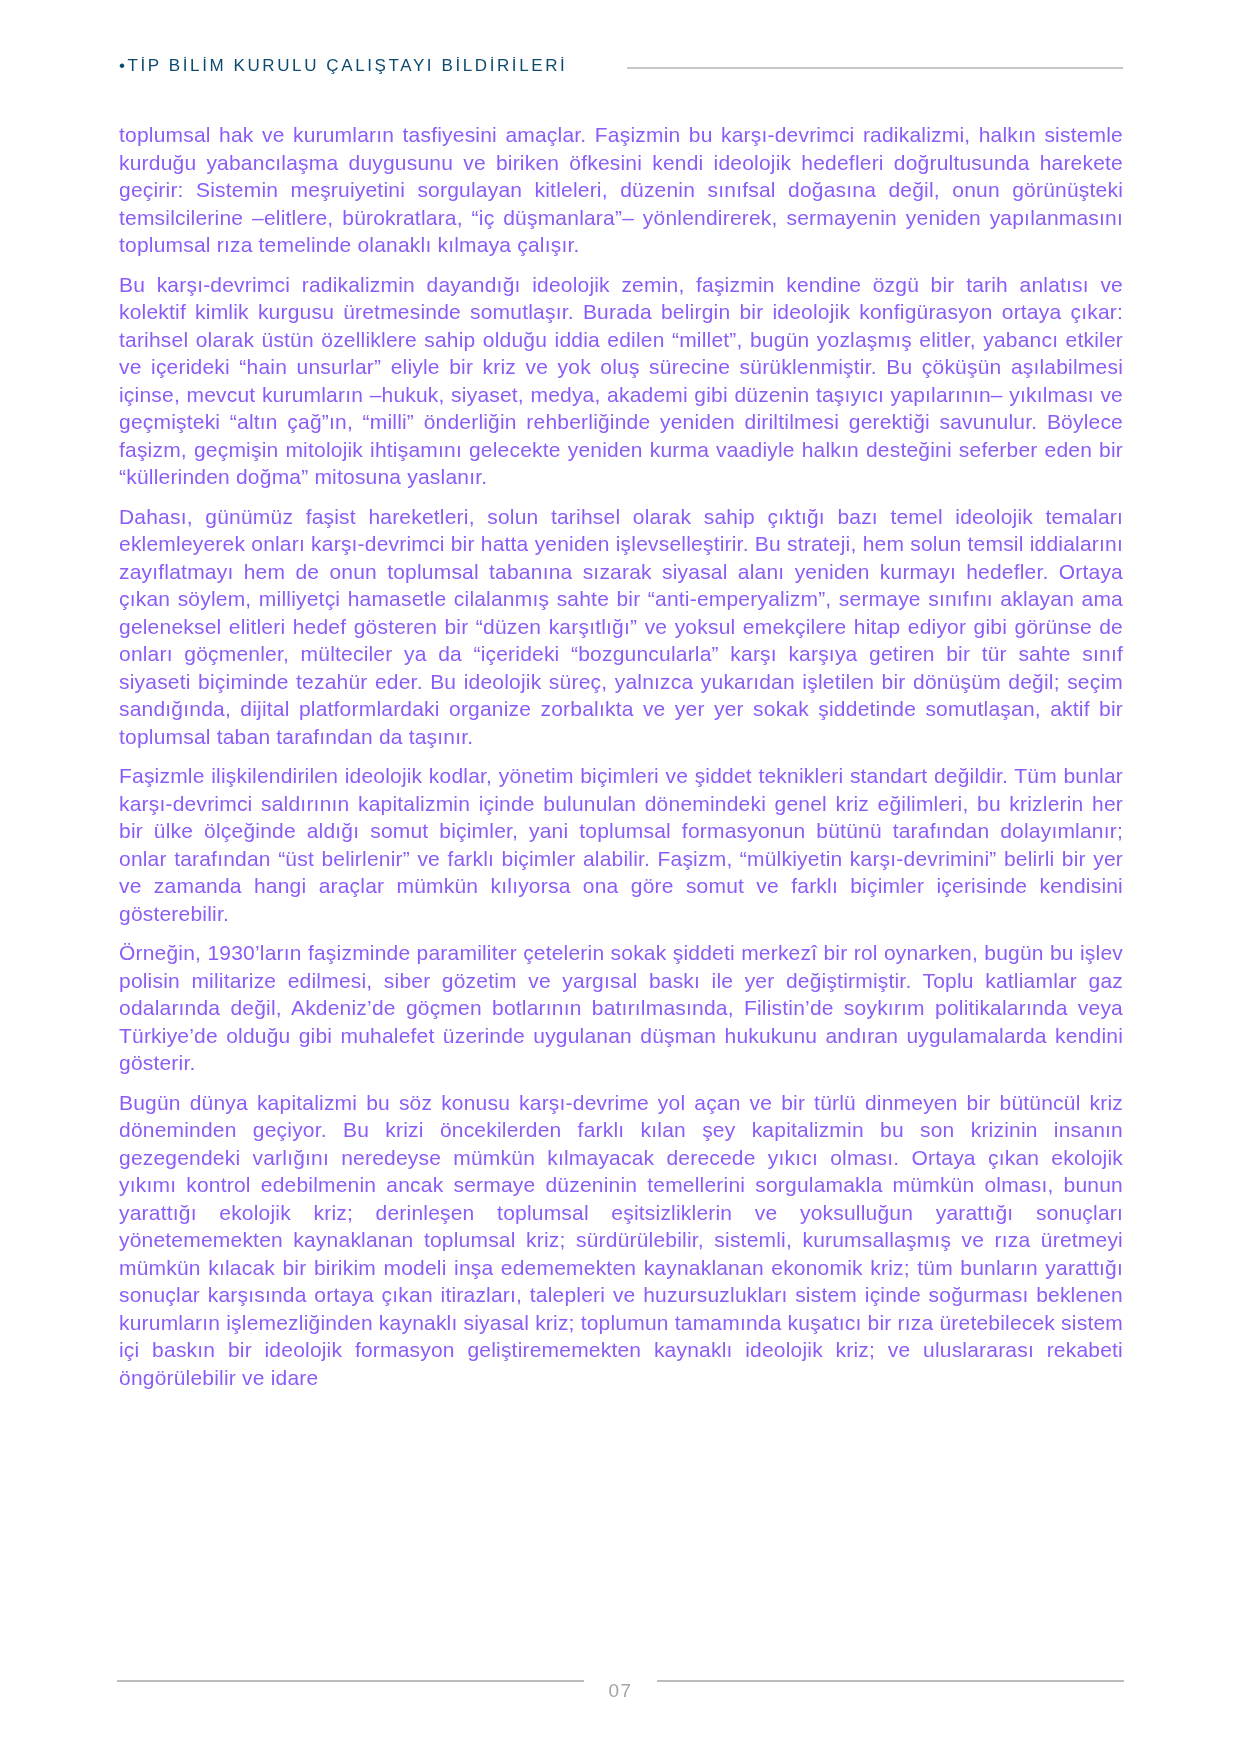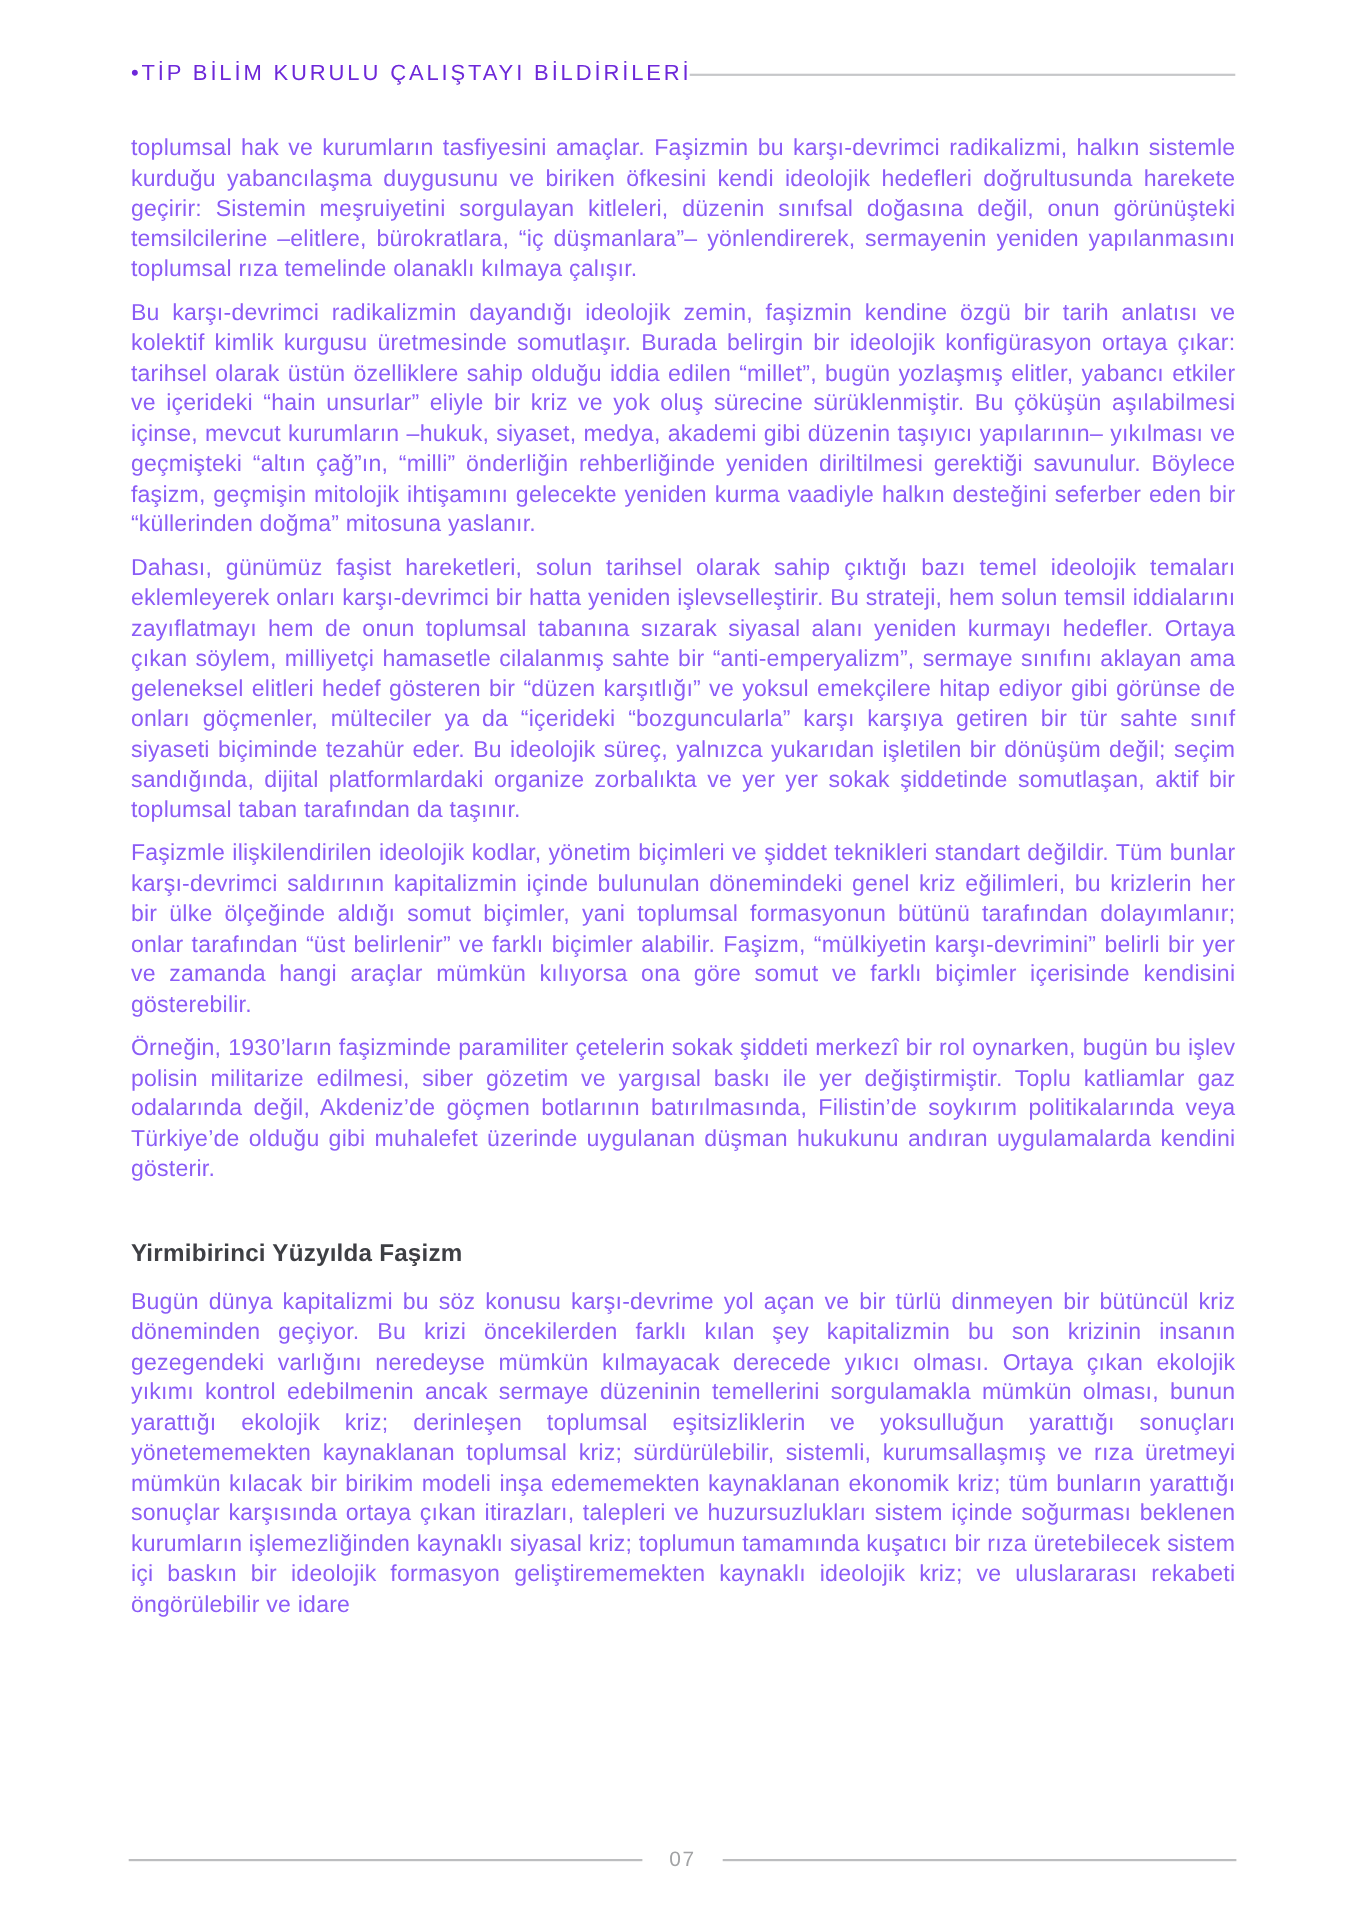--- a/index.html
+++ b/index.html
@@ -13,23 +13,23 @@
     height: 1754px;
     background: #ffffff;
     overflow: hidden;
     font-family: "Liberation Sans", sans-serif;
   }
   
   .running-title {
     position: absolute;
     left: 119px;
     top: 56px;
-    font-size: 20px;
+    font-size: 17px;
     letter-spacing: 2.6px;
-    color: #6d28d9;
+    color: #0c4a6e;
     white-space: nowrap;
   }
   .header-rule {
     position: absolute;
     left: 627px;
     width: 496px;
     top: 67px;
     height: 2px;
     background: #c6c7c9;
   }
@@ -56,21 +56,20 @@
     color: #3e3f44;
     letter-spacing: 0.2px;
   }
   
   .page-footer {
     position: absolute;
     left: 117px;
     width: 1007px;
     top: 1680px;
     display: flex;
-    align-items: center;
     gap: 24px;
   }
   .footer-rule {
     flex: 1 1 auto;
     height: 2px;
     background: #bcbdbf;
   }
   .page-number {
     flex: 0 0 auto;
     font-size: 19px;
@@ -85,21 +84,20 @@
 
   <span class="running-title">•TİP BİLİM KURULU ÇALIŞTAYI BİLDİRİLERİ</span>
   <span class="header-rule"></span>
 
   <main class="content">
     <p class="body-paragraph">toplumsal hak ve kurumların tasfiyesini amaçlar. Faşizmin bu karşı-devrimci radikalizmi, halkın sistemle kurduğu yabancılaşma duygusunu ve biriken öfkesini kendi ideolojik hedefleri doğrultusunda harekete geçirir: Sistemin meşruiyetini sorgulayan kitleleri, düzenin sınıfsal doğasına değil, onun görünüşteki temsilcilerine –elitlere, bürokratlara, “iç düşmanlara”– yönlendirerek, sermayenin yeniden yapılanmasını toplumsal rıza temelinde olanaklı kılmaya çalışır.</p>
     <p class="body-paragraph">Bu karşı-devrimci radikalizmin dayandığı ideolojik zemin, faşizmin kendine özgü bir tarih anlatısı ve kolektif kimlik kurgusu üretmesinde somutlaşır. Burada belirgin bir ideolojik konfigürasyon ortaya çıkar: tarihsel olarak üstün özelliklere sahip olduğu iddia edilen “millet”, bugün yozlaşmış elitler, yabancı etkiler ve içerideki “hain unsurlar” eliyle bir kriz ve yok oluş sürecine sürüklenmiştir. Bu çöküşün aşılabilmesi içinse, mevcut kurumların –hukuk, siyaset, medya, akademi gibi düzenin taşıyıcı yapılarının– yıkılması ve geçmişteki “altın çağ”ın, “milli” önderliğin rehberliğinde yeniden diriltilmesi gerektiği savunulur. Böylece faşizm, geçmişin mitolojik ihtişamını gelecekte yeniden kurma vaadiyle halkın desteğini seferber eden bir “küllerinden doğma” mitosuna yaslanır.</p>
     <p class="body-paragraph">Dahası, günümüz faşist hareketleri, solun tarihsel olarak sahip çıktığı bazı temel ideolojik temaları eklemleyerek onları karşı-devrimci bir hatta yeniden işlevselleştirir. Bu strateji, hem solun temsil iddialarını zayıflatmayı hem de onun toplumsal tabanına sızarak siyasal alanı yeniden kurmayı hedefler. Ortaya çıkan söylem, milliyetçi hamasetle cilalanmış sahte bir “anti-emperyalizm”, sermaye sınıfını aklayan ama geleneksel elitleri hedef gösteren bir “düzen karşıtlığı” ve yoksul emekçilere hitap ediyor gibi görünse de onları göçmenler, mülteciler ya da “içerideki “bozguncularla” karşı karşıya getiren bir tür sahte sınıf siyaseti biçiminde tezahür eder. Bu ideolojik süreç, yalnızca yukarıdan işletilen bir dönüşüm değil; seçim sandığında, dijital platformlardaki organize zorbalıkta ve yer yer sokak şiddetinde somutlaşan, aktif bir toplumsal taban tarafından da taşınır.</p>
     <p class="body-paragraph">Faşizmle ilişkilendirilen ideolojik kodlar, yönetim biçimleri ve şiddet teknikleri standart değildir. Tüm bunlar karşı-devrimci saldırının kapitalizmin içinde bulunulan dönemindeki genel kriz eğilimleri, bu krizlerin her bir ülke ölçeğinde aldığı somut biçimler, yani toplumsal formasyonun bütünü tarafından dolayımlanır; onlar tarafından “üst belirlenir” ve farklı biçimler alabilir. Faşizm, “mülkiyetin karşı-devrimini” belirli bir yer ve zamanda hangi araçlar mümkün kılıyorsa ona göre somut ve farklı biçimler içerisinde kendisini gösterebilir.</p>
     <p class="body-paragraph">Örneğin, 1930’ların faşizminde paramiliter çetelerin sokak şiddeti merkezî bir rol oynarken, bugün bu işlev polisin militarize edilmesi, siber gözetim ve yargısal baskı ile yer değiştirmiştir. Toplu katliamlar gaz odalarında değil, Akdeniz’de göçmen botlarının batırılmasında, Filistin’de soykırım politikalarında veya Türkiye’de olduğu gibi muhalefet üzerinde uygulanan düşman hukukunu andıran uygulamalarda kendini gösterir.</p>
-    <h2 class="section-heading">Yirmibirinci Yüzyılda Faşizm</h2>
     <p class="body-paragraph">Bugün dünya kapitalizmi bu söz konusu karşı-devrime yol açan ve bir türlü dinmeyen bir bütüncül kriz döneminden geçiyor. Bu krizi öncekilerden farklı kılan şey kapitalizmin bu son krizinin insanın gezegendeki varlığını neredeyse mümkün kılmayacak derecede yıkıcı olması. Ortaya çıkan ekolojik yıkımı kontrol edebilmenin ancak sermaye düzeninin temellerini sorgulamakla mümkün olması, bunun yarattığı ekolojik kriz; derinleşen toplumsal eşitsizliklerin ve yoksulluğun yarattığı sonuçları yönetememekten kaynaklanan toplumsal kriz; sürdürülebilir, sistemli, kurumsallaşmış ve rıza üretmeyi mümkün kılacak bir birikim modeli inşa edememekten kaynaklanan ekonomik kriz; tüm bunların yarattığı sonuçlar karşısında ortaya çıkan itirazları, talepleri ve huzursuzlukları sistem içinde soğurması beklenen kurumların işlemezliğinden kaynaklı siyasal kriz; toplumun tamamında kuşatıcı bir rıza üretebilecek sistem içi baskın bir ideolojik formasyon geliştirememekten kaynaklı ideolojik kriz; ve uluslararası rekabeti öngörülebilir ve idare</p>
   </main>
 
   <footer class="page-footer">
     <span class="footer-rule"></span>
     <span class="page-number">07</span>
     <span class="footer-rule"></span>
   </footer>
 
 </div>

